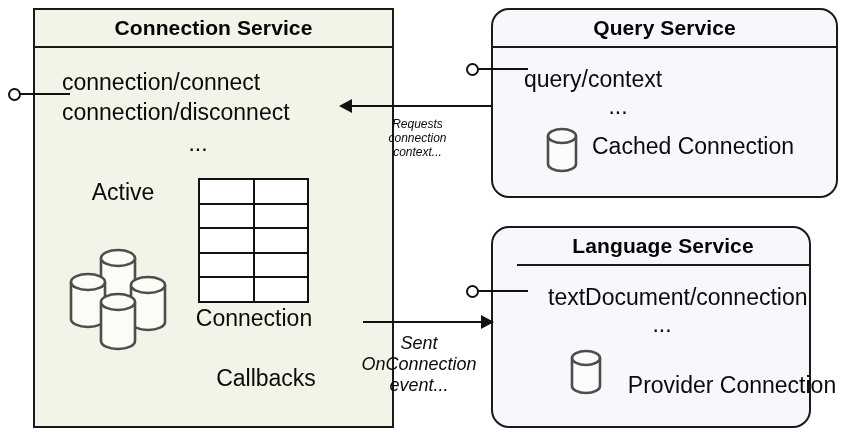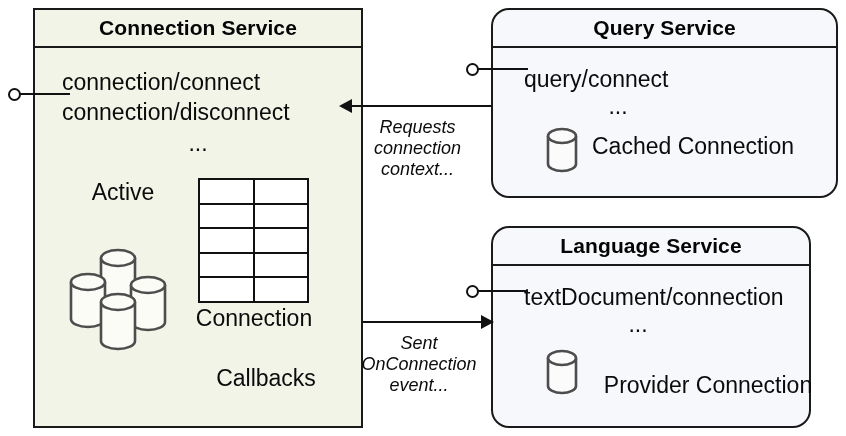--- a/index.html
+++ b/index.html
@@ -131,21 +131,21 @@
   }
 
   
   .cyl-wrap { position: absolute; }
 </style>
 </head>
 <body>
 
 <div id="canvas">
 
-  <div class="component left" style="left:33px; top:8px; width:330px; height:420px;">
+  <div class="component left" style="left:33px; top:8px; width:361px; height:420px;">
 
     <div class="comp-header" style="height:38px; font-size:21px;">Connection Service</div>
 
     <div class="comp-body" style="height:378px;">
 
       <span class="op-text" style="left:27px; top:51px; font-size:23px;">connection/disconnect</span>
 
       <span class="op-text" style="left:27px; top:21px; font-size:23px;">connection/connect</span>
 
       <span class="ellipsis" style="left:0; top:82px; width:326px; font-size:23px;">...</span>
@@ -205,21 +205,21 @@
     <span class="ball" style="left:0; top:1px;"></span>
     <span class="stick" style="left:12px; top:6px; width:50px;"></span>
   </div>
 
   <div class="component right" style="left:491px; top:8px; width:347px; height:190px;">
 
     <div class="comp-header" style="height:38px; font-size:21px;">Query Service</div>
 
     <div class="comp-body" style="height:148px;">
 
-      <span class="op-text" style="left:31px; top:18px; font-size:23px;">query/connect</span>
+      <span class="op-text" style="left:31px; top:18px; font-size:23px;">query/context</span>
 
       <span class="ellipsis" style="left:0; top:45px; width:250px; font-size:23px;">...</span>
 
       <div class="cyl-wrap" style="left:49px; top:76px; width:40px; height:52px;">
         <svg width="40" height="52" viewBox="0 0 40 52">
           <g fill="#fbfbfc" stroke="#4d4d4d" stroke-width="2.6">
             <path d="M6,12 L6,40 a14,7 0 0 0 28,0 L34,12"></path>
             <ellipse cx="20" cy="12" rx="14" ry="7"></ellipse>
           </g>
         </svg>
@@ -227,21 +227,21 @@
 
       <span class="op-text" style="left:99px; top:85px; font-size:23px;">Cached Connection</span>
     </div>
   </div>
 
   <div class="lollipop" style="left:466px; top:62px; width:60px; height:16px;">
     <span class="ball" style="left:0; top:1px;"></span>
     <span class="stick" style="left:12px; top:6px; width:50px;"></span>
   </div>
 
-  <div class="component right" style="left:491px; top:226px; width:320px; height:202px;">
+  <div class="component right" style="left:491px; top:226px; width:320px; height:202px;padding-left:24px;">
 
     <div class="comp-header" style="height:38px; font-size:21px;">Language Service</div>
 
     <div class="comp-body" style="height:160px;">
 
       <span class="op-text" style="left:31px; top:18px; font-size:23px;">textDocument/connection</span>
 
       <span class="ellipsis" style="left:0; top:45px; width:290px; font-size:23px;">...</span>
 
       <div class="cyl-wrap" style="left:49px; top:80px; width:40px; height:52px;">
@@ -258,21 +258,21 @@
   </div>
 
   <div class="lollipop" style="left:466px; top:284px; width:60px; height:16px;">
     <span class="ball" style="left:0; top:1px;"></span>
     <span class="stick" style="left:12px; top:6px; width:50px;"></span>
   </div>
 
   <div>
     <span class="arrow-line" style="left:351px; top:105px; width:140px;"></span>
     <span class="arrow-head left" style="left:339px; top:99px;"></span>
-    <span class="edge-label" style="left:355px; top:117px; width:125px; font-size:18px;">Requests
+    <span class="edge-label" style="left:355px; top:117px; width:125px; font-size:12px;">Requests
 connection
 context...</span>
   </div>
 
   <div>
     <span class="arrow-line" style="left:363px; top:321px; width:122px;"></span>
     <span class="arrow-head right" style="left:481px; top:315px;"></span>
     <span class="edge-label" style="left:354px; top:333px; width:130px; font-size:18px;">Sent
 OnConnection
 event...</span>

